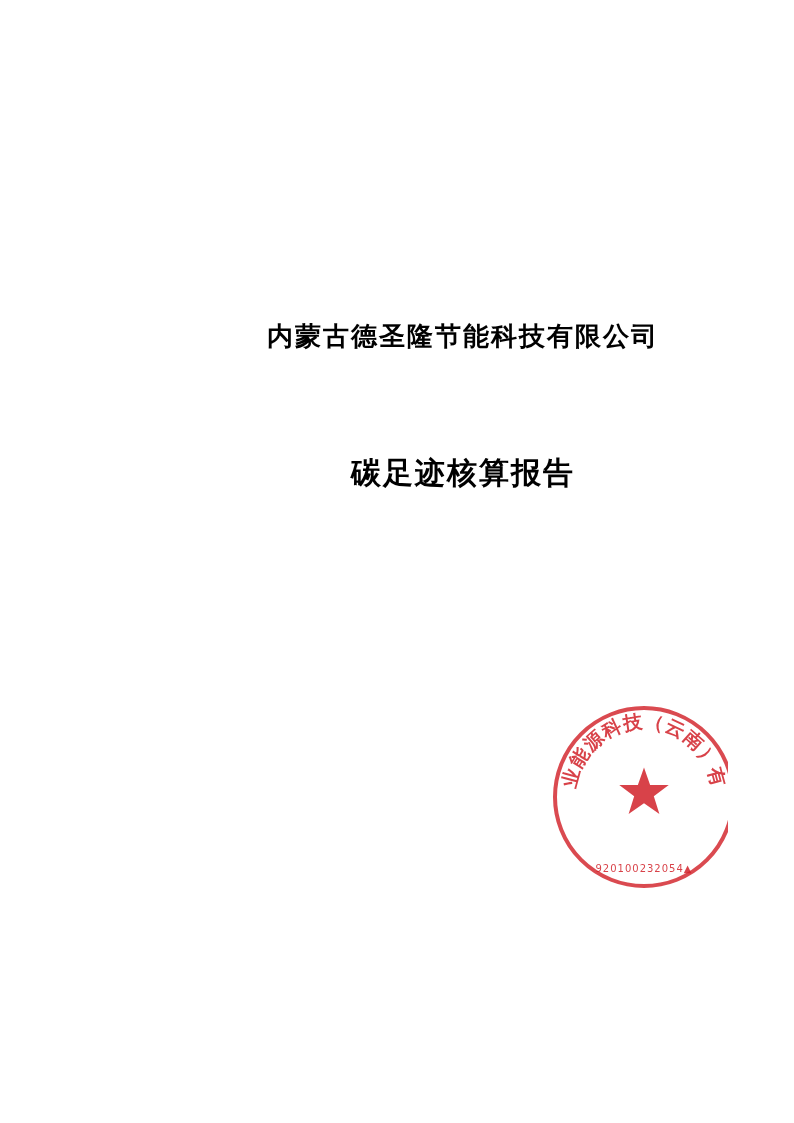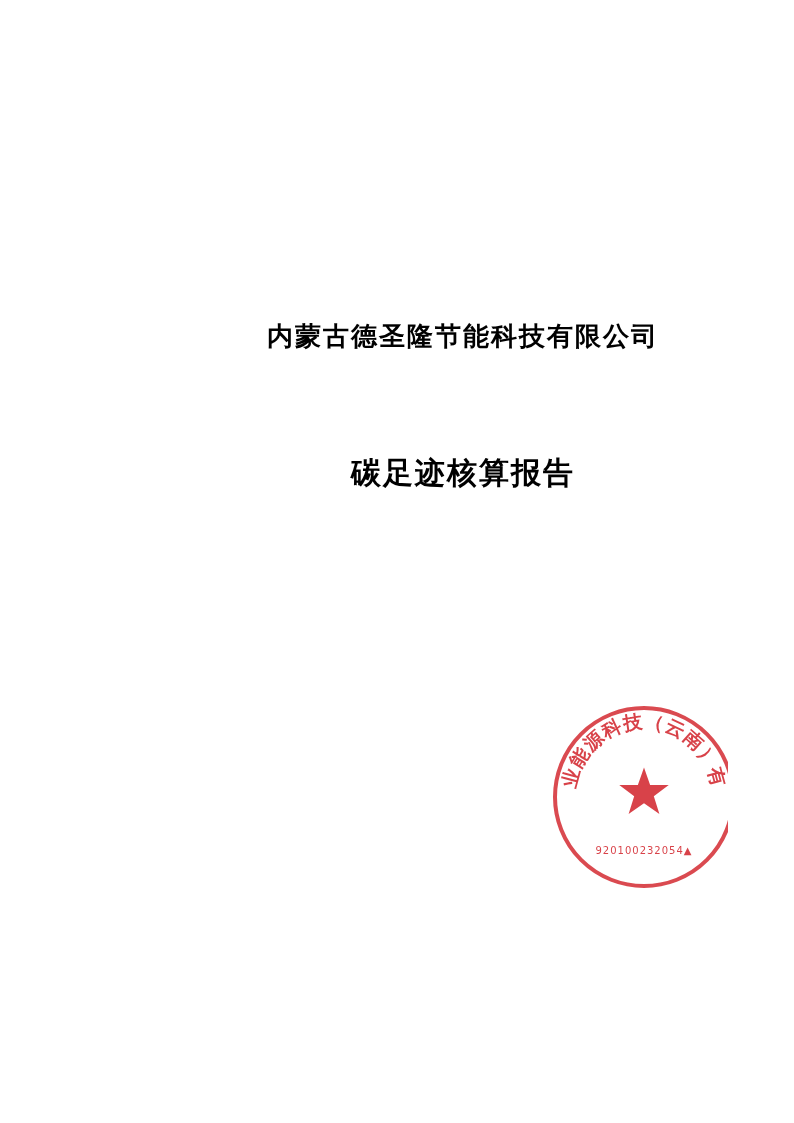--- a/index.html
+++ b/index.html
@@ -91,21 +91,21 @@
     font-family: "DejaVu Serif", "Liberation Serif", serif;
     font-size: 19px;
     font-weight: bold;
     letter-spacing: 1px;
     opacity: 0.85;
   }
   .seal-code {
     position: absolute;
     left: 0;
     right: 0;
-    bottom: 32px;
+    bottom: 14px;
     text-align: center;
     color: #d2222a;
     font-family: "DejaVu Sans", "Liberation Sans", sans-serif;
     font-size: 10px;
     letter-spacing: 1px;
     opacity: 0.85;
   }
 </style>
 </head>
 <body>

